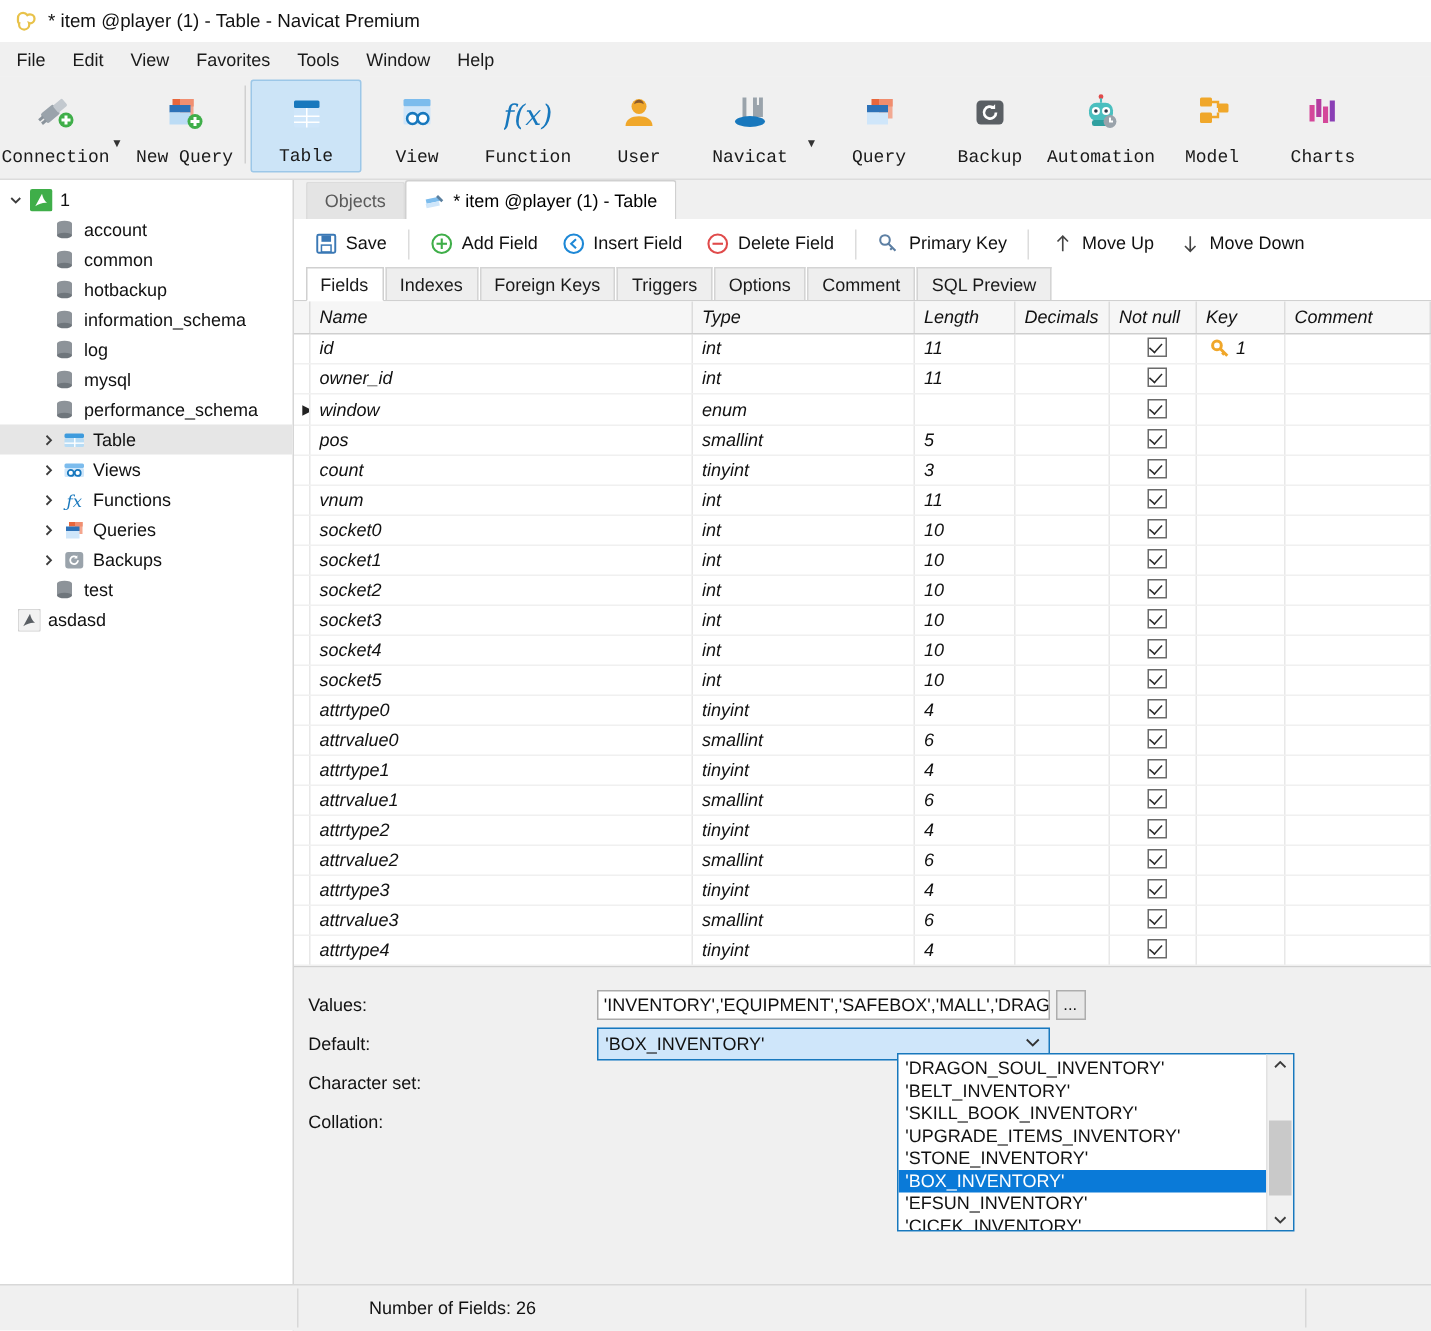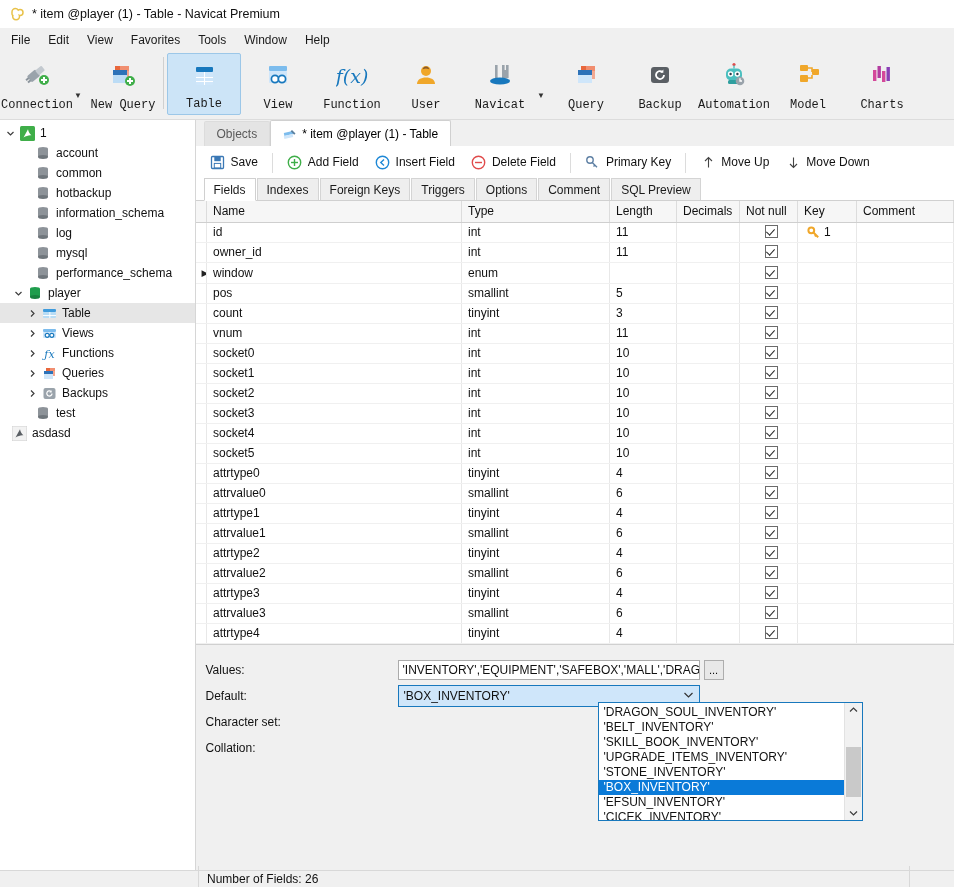--- a/index.html
+++ b/index.html
@@ -53,21 +53,21 @@
   .tbar{height:31px;background:#ffffff;display:flex;align-items:center;padding:0 6px;gap:0px;border-top:1px solid #ffffff;}
   .tb-btn{display:flex;align-items:flex-start;gap:5px;padding:3px 8px;font-size:12px;color:#111;cursor:default;border-radius:2px;white-space:nowrap;}
   .tb-ico{width:16px;height:16px;display:flex;align-items:center;justify-content:center;flex:0 0 16px;}
   .tb-sep{width:1px;height:20px;background:#dcdcdc;margin:0 6px;}
 
   .subtabs{height:22px;display:flex;align-items:flex-end;background:#ffffff;padding-left:8px;border-bottom:1px solid #d0d0d0;}
   .stab{height:21px;display:flex;align-items:center;padding:0 9px;font-size:12px;color:#1a1a1a;background:#eeeeee;border:1px solid #d4d4d4;border-bottom:none;margin-right:1px;cursor:default;}
   .stab.act{background:#ffffff;border-color:#d0d0d0;border-bottom:1px solid #ffffff;margin-bottom:-1px;font-weight:400;}
 
   
-  .gridwrap{background:#ffffff;border-bottom:1px solid #d0d0d0;}
+  .gridwrap{background:#ffffff;border-bottom:1px solid #d0d0d0;font-style:italic;}
   table.grid{border-collapse:collapse;width:758px;table-layout:fixed;font-size:12px;}
   table.grid th{
     height:21px;background:#f6f6f6;border-right:1px solid #dcdcdc;border-bottom:1px solid #cfcfcf;
     font-weight:400;text-align:left;padding:0 0 0 6px;color:#111;font-size:12px;box-sizing:border-box;
   }
   table.grid td{
     height:20px;border-right:1px solid #e8e8e8;border-bottom:1px solid #f0f0f0;
     padding:0 0 0 6px;color:#111;box-sizing:border-box;white-space:nowrap;overflow:hidden;
   }
   td.c-marker{padding:0;text-align:center;border-right:1px solid #dcdcdc;background:#ffffff;}
@@ -99,21 +99,21 @@
     background:#ffffff;border:1px solid #1878bd;display:flex;overflow:hidden;
   }
   .dd-list{flex:1;padding:2px 0 0 0;}
   .dd-item{height:15px;line-height:15px;font-size:12px;color:#111;padding-left:5px;white-space:nowrap;cursor:default;}
   .dd-item.sel{background:#0a7ad8;color:#ffffff;}
   .dd-sb{width:17px;background:#f1f1f1;border-left:1px solid #e2e2e2;display:flex;flex-direction:column;align-items:center;justify-content:space-between;position:relative;}
   .dd-arrow{height:14px;display:flex;align-items:center;justify-content:center;font-size:9px;color:#3c3c3c;width:100%;}
   .dd-thumb{position:absolute;left:1px;width:15px;top:44px;height:50px;background:#c9c9c9;}
 
   
-  .status{position:absolute;left:0;bottom:0;width:954px;height:17px;background:#f0f0f0;display:flex;align-items:center;border-top:1px solid #d8d8d8;box-sizing:border-box;}
+  .status{position:absolute;left:0;bottom:0;width:954px;height:31px;background:#f0f0f0;display:flex;align-items:center;border-top:1px solid #d8d8d8;box-sizing:border-box;gap:39px;}
   .st-cell{height:26px;display:flex;align-items:center;padding:0 8px;font-size:12px;color:#111;box-sizing:border-box;}
   .st-cell.a{width:199px;border-right:1px solid #d8d8d8;}
   .st-cell.b{flex:1;border-right:1px solid #d8d8d8;}
 </style>
 </head>
 <body>
 
 <div id="app">
 
   <div class="titlebar">
@@ -381,35 +381,20 @@
           <span class="ticon">
             <svg width="14" height="14" viewBox="0 0 14 14">
                 <ellipse cx="7" cy="3" rx="5" ry="1.9" fill="#8d9399"></ellipse>
                 <rect x="2" y="3" width="10" height="8" fill="#8d9399"></rect>
                 <ellipse cx="7" cy="11" rx="5" ry="1.9" fill="#6f767c"></ellipse>
               </svg>
           </span>
           <span class="tlabel">performance_schema</span>
         </div>
 
-        <div class="tnode" style="padding-left:10px">
-          <span class="tw">
-            <svg width="9" height="9" viewBox="0 0 9 9">
-                <path d="M1.5 3l3 3 3-3" fill="none" stroke="#3d3d3d" stroke-width="1.2"></path>
-              </svg>
-          </span>
-          <span class="ticon">
-            <svg width="14" height="14" viewBox="0 0 14 14">
-                <ellipse cx="7" cy="3" rx="5" ry="1.9" fill="#1f9d4d"></ellipse>
-                <rect x="2" y="3" width="10" height="8" fill="#1f9d4d"></rect>
-                <ellipse cx="7" cy="11" rx="5" ry="1.9" fill="#18813f"></ellipse>
-              </svg>
-          </span>
-          <span class="tlabel">player</span>
-        </div>
 
         <div class="tnode sel" style="padding-left:24px">
           <span class="tw">
             <svg width="9" height="9" viewBox="0 0 9 9">
                 <path d="M3 1.5l3 3-3 3" fill="none" stroke="#3d3d3d" stroke-width="1.2"></path>
               </svg>
           </span>
           <span class="ticon">
             <svg width="15" height="15" viewBox="0 0 15 15">
                 <rect x="1" y="3" width="13" height="3" rx="1" fill="#3e9bdd"></rect>

